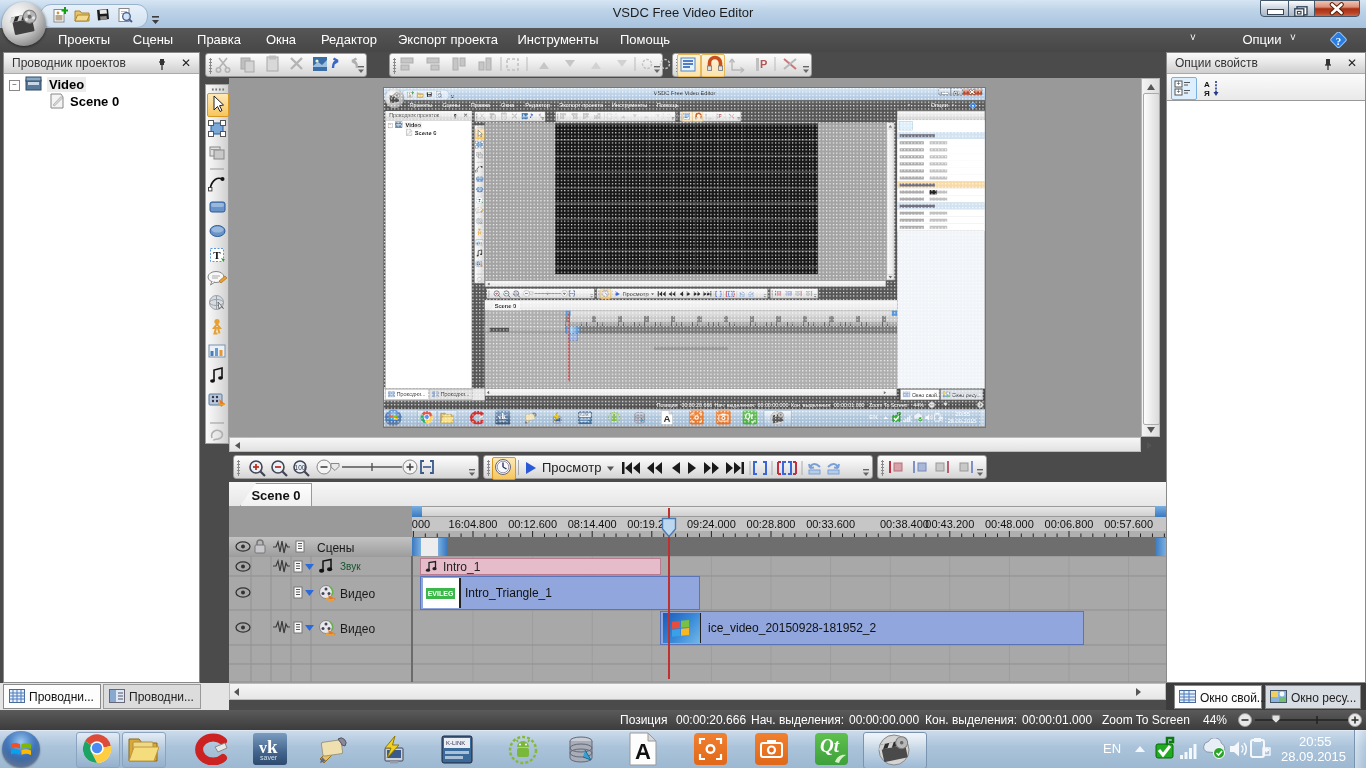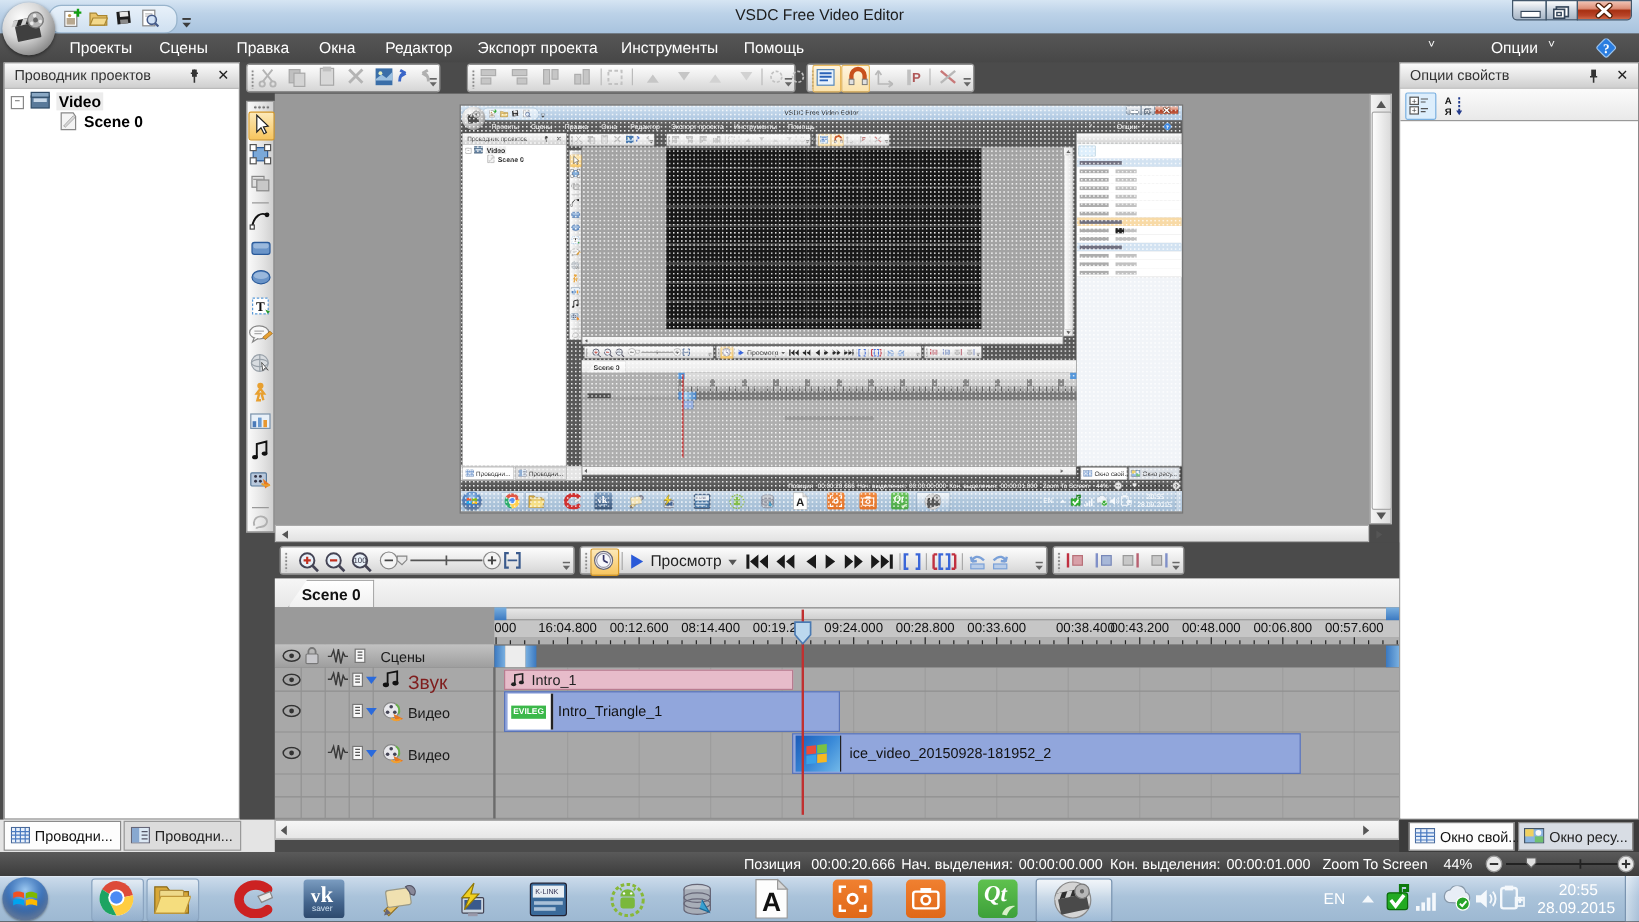--- a/index.html
+++ b/index.html
@@ -1434,21 +1434,21 @@
         <line x1="3" y1="3.5" x2="7" y2="3.5" stroke="#555"></line>
         <line x1="3" y1="6" x2="7" y2="6" stroke="#555"></line>
         <line x1="3" y1="8.5" x2="7" y2="8.5" stroke="#555"></line>
         <path d="M12 4 L21 4 L16.5 10 Z" fill="#2a6adc"></path>
       </svg>
       <svg class="abs" style="left:89px;top:52px" width="17" height="16">
         <path d="M5 12.5 L5 3 L13 1.5 L13 11" stroke="#111" stroke-width="1.5" fill="none"></path>
         <ellipse cx="3.6" cy="12.7" rx="2.6" ry="2" fill="#111"></ellipse>
         <ellipse cx="11.6" cy="11.2" rx="2.6" ry="2" fill="#111"></ellipse>
       </svg>
-      <span class="abs" style="left:111px;top:55px;font-size:16px;color:#7f1d1d">Звук</span>
+      <span class="abs" style="left:111px;top:55px;font-size:10px;color:#14532d">Звук</span>
       <svg class="abs" style="left:6px;top:81px" width="16" height="11">
         <ellipse cx="8" cy="5.5" rx="7" ry="4.6" fill="none" stroke="#333" stroke-width="1.3"></ellipse>
         <circle cx="8" cy="5.5" r="2" fill="#333"></circle>
       </svg>
       <svg class="abs" style="left:64px;top:80px" width="22" height="13">
         <rect x="1" y="1" width="8" height="11" fill="#f8f8f8" stroke="#777"></rect>
         <line x1="3" y1="3.5" x2="7" y2="3.5" stroke="#555"></line>
         <line x1="3" y1="6" x2="7" y2="6" stroke="#555"></line>
         <line x1="3" y1="8.5" x2="7" y2="8.5" stroke="#555"></line>
         <path d="M12 4 L21 4 L16.5 10 Z" fill="#2a6adc"></path>

